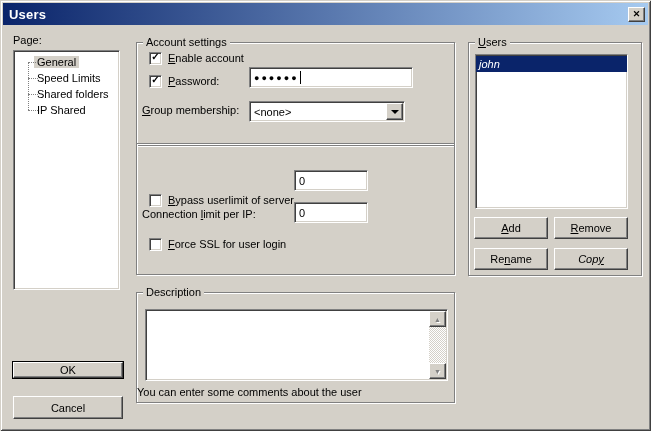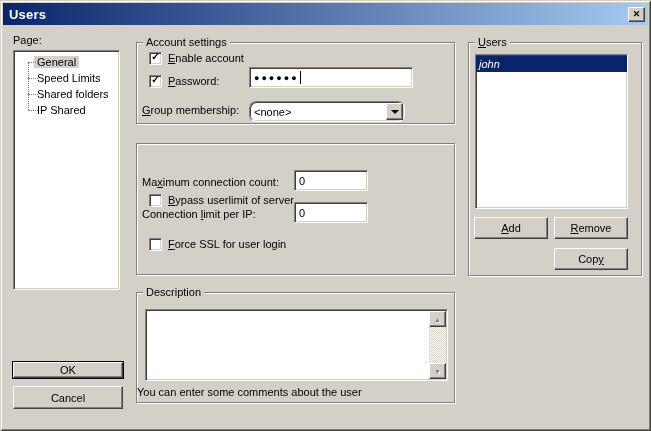--- a/index.html
+++ b/index.html
@@ -150,23 +150,23 @@
           </div>
           <div class="tree-row">
             <span class="tree-stub"></span>
             <span class="tree-label">IP Shared</span>
           </div>
         </div>
     </div>
   </div>
 
   <button class="btn default" style="left:13px; top:362px; width:110px; height:16px;">OK</button>
-  <button class="btn" style="left:13px; top:386px; width:110px; height:23px;">Cancel</button>
-
-  <div class="groupbox" style="left:136px; top:42px; width:319px; height:82px;">
+  <button class="btn" style="left:13px; top:396px; width:110px; height:23px;">Cancel</button>
+
+  <div class="groupbox" style="left:136px; top:42px; width:319px; height:104px;">
     <div class="legend">Account settings</div>
 
     <div class="checkbox-row" style="left:12px; top:8px;">
       <span class="checkbox checked">
           <span class="check">✓</span>
         </span>
       <span><u>E</u>nable account</span>
     </div>
 
     <div class="checkbox-row" style="left:12px; top:31px;">
@@ -175,35 +175,34 @@
         </span>
       <span><u>P</u>assword:</span>
     </div>
 
     <div class="field" style="left:112px; top:24px; width:164px; height:21px;">
       <span class="password-dots">●●●●●●</span>
       <span class="caret"></span>
     </div>
 
     <div class="label" style="left:5px; top:61px;"><u>G</u>roup membership:</div>
-    <div class="field combo" style="left:112px; top:58px; width:156px; height:21px;border-radius:7px;">
+    <div class="field combo" style="left:112px; top:58px; width:156px; height:21px;">
       <span class="combo-text">&lt;none&gt;</span>
       <span class="combo-btn">
         <span class="arrow-down"></span>
       </span>
     </div>
   </div>
 
   <div class="groupbox" style="left:136px; top:143px; width:319px; height:132px;">
     <div class="checkbox-row" style="left:12px; top:14px;margin-top:35px;">
       <span class="checkbox"></span>
       <span><u>B</u>ypass userlimit of server</span>
     </div>
 
-    <div class="label" style="left:5px; top:32px;">Ma<u>x</u>imum connection count:</div>
     <div class="field" style="left:157px; top:26px; width:74px; height:21px;">
       <span>0</span>
     </div>
 
     <div class="label" style="left:5px; top:64px;">Connection <u>l</u>imit per IP:</div>
     <div class="field" style="left:157px; top:58px; width:74px; height:21px;">
       <span>0</span>
     </div>
 
     <div class="checkbox-row" style="left:12px; top:93px;">
@@ -232,16 +231,17 @@
     <div class="legend"><u>U</u>sers</div>
 
     <div class="listbox sunken" style="left:6px; top:11px; width:153px; height:155px;">
       <div class="list-area" id="users-list-items">
           <div class="list-row selected">john</div>
         </div>
     </div>
 
     <button class="btn" style="left:5px; top:174px; width:74px; height:22px;"><u>A</u>dd</button>
     <button class="btn" style="left:85px; top:174px; width:74px; height:22px;"><u>R</u>emove</button>
-    <button class="btn" style="left:85px; top:205px; width:74px; height:22px;">Cop<u>y</u></button>
+    <button class="btn" style="left:5px; top:205px; width:74px; height:22px;">Re<u>n</u>ame</button>
+    <button class="btn" style="left:85px; top:205px; width:74px; height:22px;font-style:italic;">Cop<u>y</u></button>
   </div>
 
 </div>
 
 </body></html>

